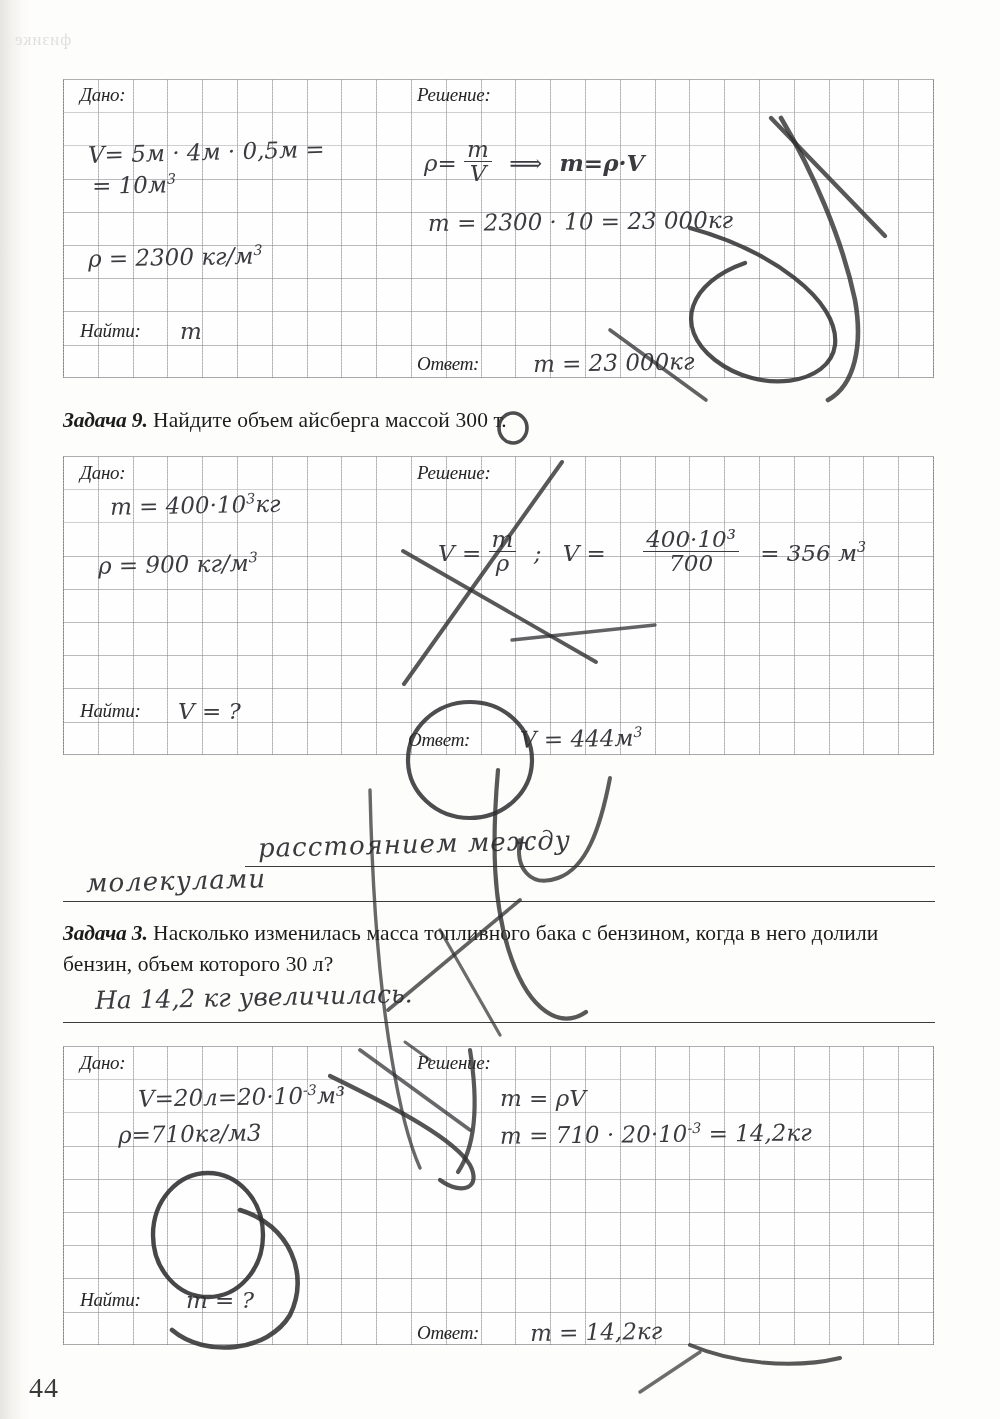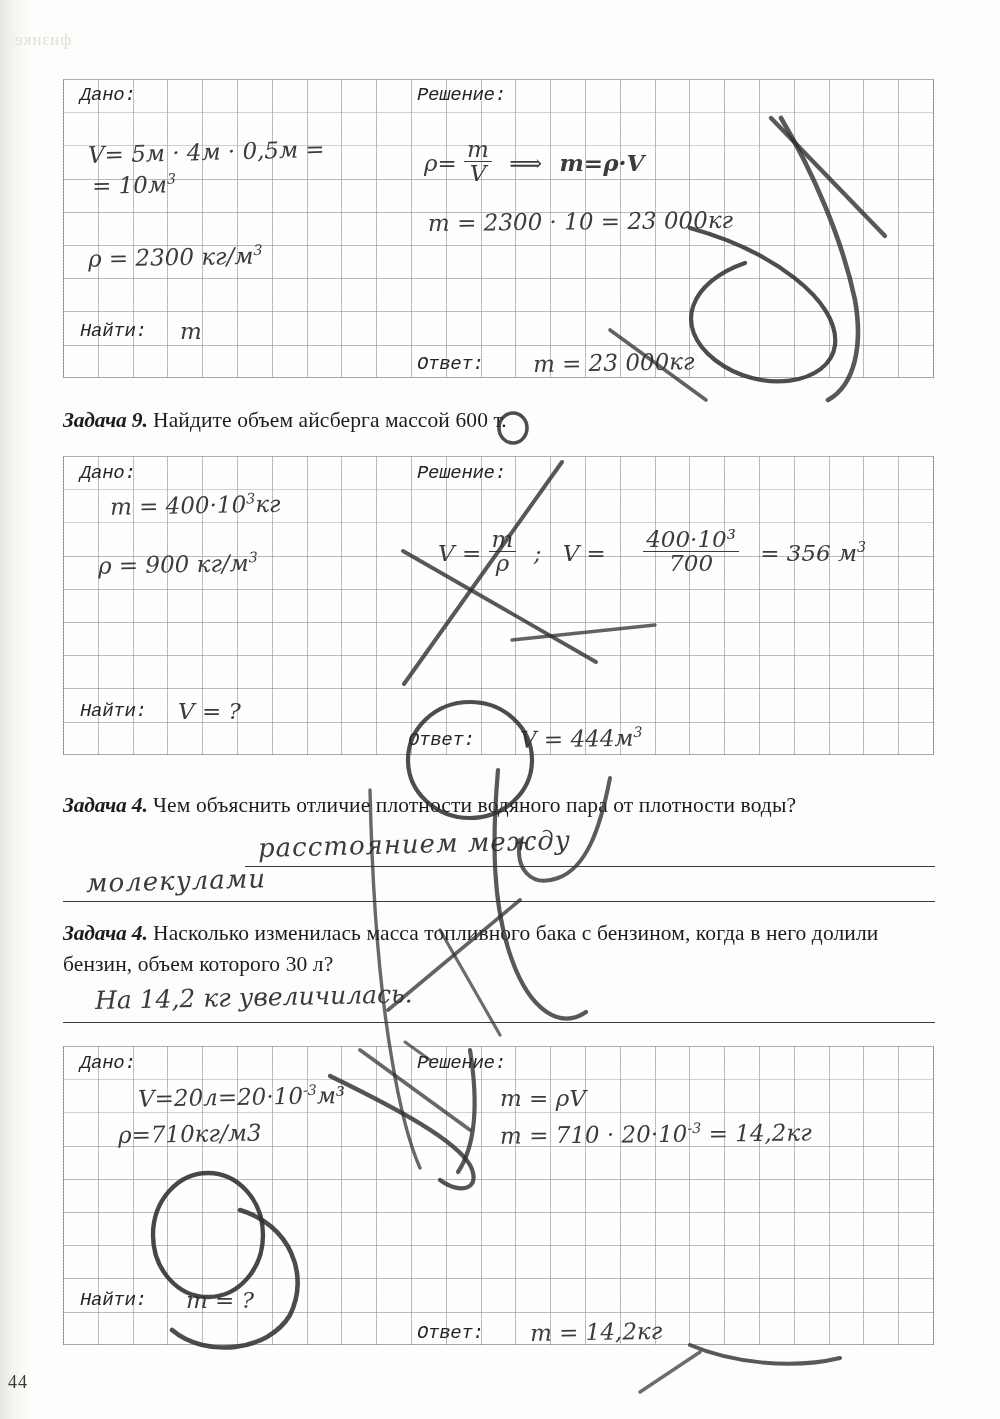--- a/index.html
+++ b/index.html
@@ -56,21 +56,21 @@
     
     content:"";position:absolute;inset:0;
     background-image:
       repeating-linear-gradient(to bottom,
         rgba(255,255,255,.55) 0 1px, rgba(0,0,0,0) 1px 3px);
     pointer-events:none;opacity:.55;
   }
 
   .lbl{
     position:absolute;z-index:4;
-    font-family:Liberation Mono, monospace;
+    font-family:Liberation Serif, serif;
     font-style:italic;font-size:19px;color:#262626;
     letter-spacing:-.3px;white-space:nowrap;
   }
 
   
   .hw{
     position:absolute;z-index:5;
     font-family:"DejaVu Serif","Liberation Serif",serif;
     font-style:italic;color:#3a3a3f;white-space:nowrap;
     font-size:23px;
@@ -86,22 +86,22 @@
 
   
   .ruleline{
     position:absolute;height:0;
     border-bottom:1.3px solid #3c3c3c;z-index:2;
   }
 
   
   .scribble{position:absolute;z-index:8;pointer-events:none;}
   .pagenum{
-    position:absolute;left:8px;top:1372px;
-    font-size:18px;color:#3a3a3a;letter-spacing:1px;
+    position:absolute;left:29px;top:1372px;
+    font-size:28px;color:#3a3a3a;letter-spacing:1px;
   }
 </style>
 </head>
 <body>
 
 <div class="page">
 
   <div class="scan-edge"></div>
   <div class="ghost">физике</div>
 
@@ -132,21 +132,21 @@
       <span class="den">V</span>
     </span>
     <span style="margin-left:10px;">⟹</span>
     <span style="margin-left:10px;font-weight:bold;">m=ρ·V</span>
   </div>
   <div class="hw" style="left:428px;top:210px;transform:rotate(-.6deg);">m = 2300 · 10 = 23 000кг</div>
   <div class="hw" style="left:533px;top:351px;transform:rotate(-1deg);">m = 23 000кг</div>
 
   <div class="task" style="left:63px;top:405px;width:880px;">
     <b>Задача 9.</b>
-    <span class="body">Найдите объем айсберга массой 600 т.</span>
+    <span class="body">Найдите объем айсберга массой 300 т.</span>
   </div>
 
   <div class="gridtable" style="left:63px;top:456px;width:871px;height:299px;"></div>
 
   <div class="lbl" style="left:80px;top:462px;">Дано:</div>
   <div class="lbl" style="left:417px;top:462px;">Решение:</div>
   <div class="lbl" style="left:80px;top:700px;">Найти:</div>
   <div class="lbl" style="left:408px;top:729px;">Ответ:</div>
 
   <div class="hw" style="left:110px;top:493px;transform:rotate(-1deg);">
@@ -168,31 +168,27 @@
     <span class="frac" style="margin-left:30px;">
       <span class="num">400·10³</span>
       <span class="den">700</span>
     </span>
     <span style="margin-left:14px;">= 356 м</span><sup>3</sup>
   </div>
   <div class="hw" style="left:520px;top:726px;transform:rotate(-1deg);">
     <span>V = 444м</span><sup>3</sup>
   </div>
 
-  <div class="task" style="left:63px;top:790px;width:880px;">
-    <b>Задача 4.</b>
-    <span class="body">Чем объяснить отличие плотности водяного пара от плотности воды?</span>
-  </div>
   <div class="ruleline" style="left:245px;top:866px;width:690px;"></div>
   <div class="ruleline" style="left:63px;top:901px;width:872px;"></div>
   <div class="hw" style="left:258px;top:833px;font-size:26px;transform:rotate(-1.5deg);letter-spacing:1px;">расстоянием    между</div>
   <div class="hw" style="left:86px;top:868px;font-size:26px;transform:rotate(-1.5deg);letter-spacing:1px;">молекулами</div>
 
   <div class="task" style="left:63px;top:918px;width:880px;">
-    <b>Задача 4.</b>
+    <b>Задача 3.</b>
     <span class="body">Насколько изменилась масса топливного бака с бензином, когда в него долили бензин, объем которого 30 л?</span>
   </div>
   <div class="ruleline" style="left:63px;top:1022px;width:872px;"></div>
   <div class="hw" style="left:95px;top:986px;font-size:25px;transform:rotate(-1.2deg);">На 14,2 кг увеличилась.</div>
 
   <div class="gridtable" style="left:63px;top:1046px;width:871px;height:299px;"></div>
 
   <div class="lbl" style="left:80px;top:1052px;">Дано:</div>
   <div class="lbl" style="left:417px;top:1052px;">Решение:</div>
   <div class="lbl" style="left:80px;top:1289px;">Найти:</div>

